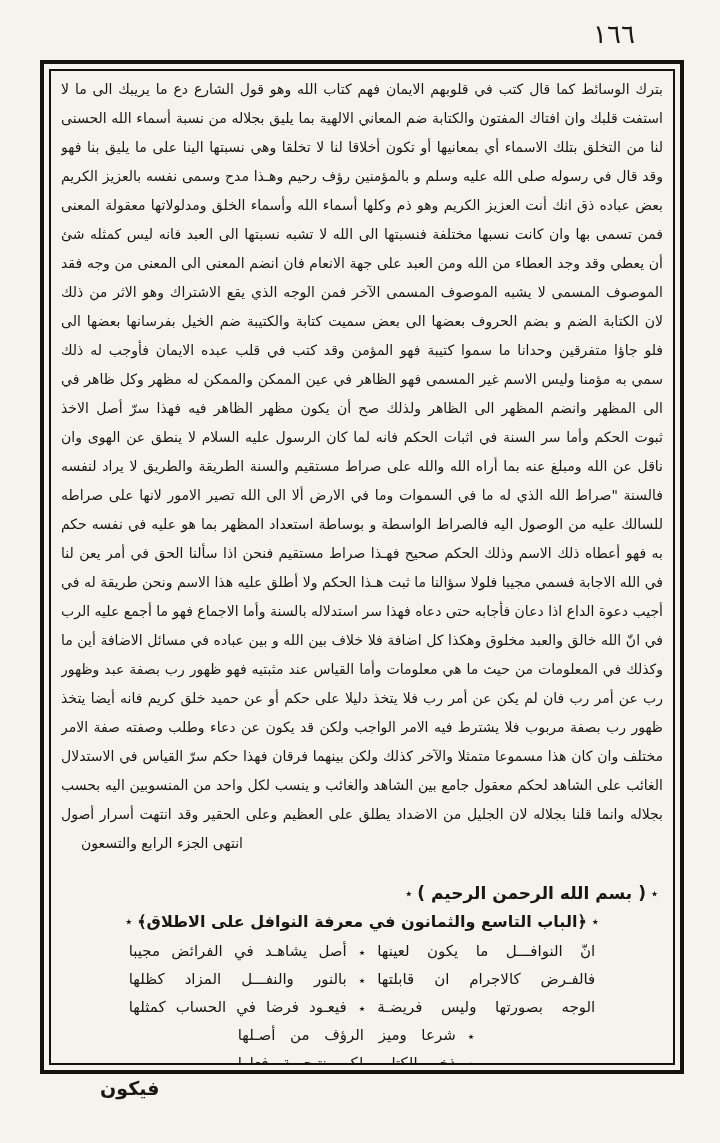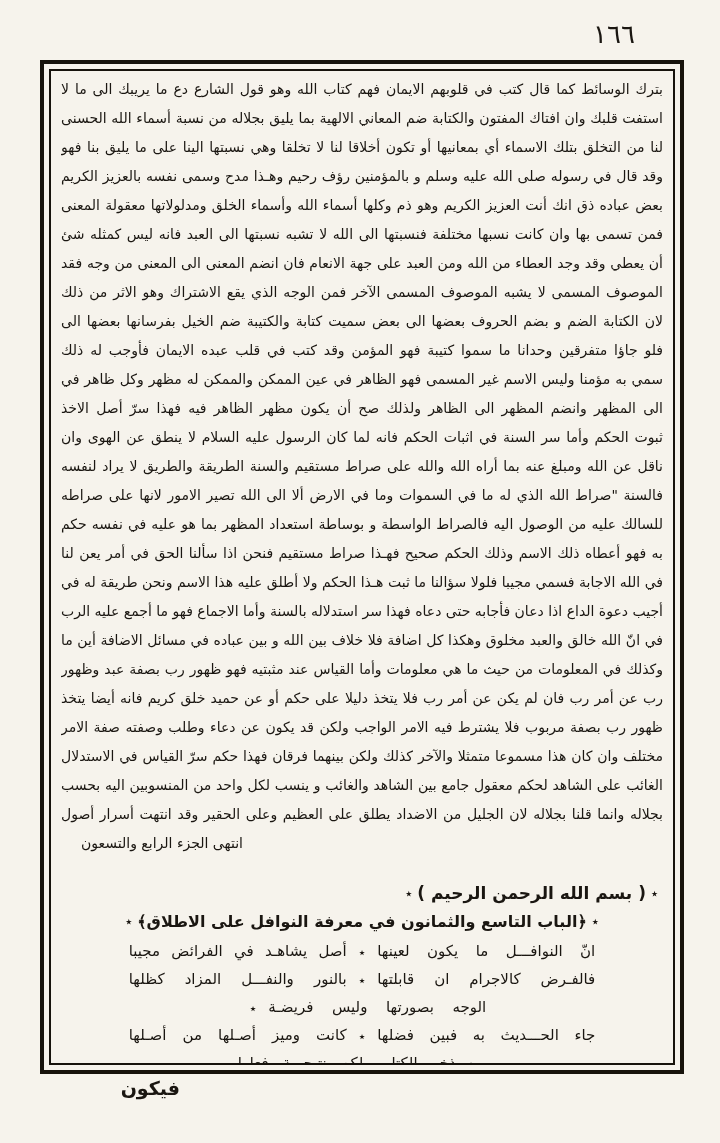--- a/index.html
+++ b/index.html
@@ -45,21 +45,21 @@
     justify-content:center;align-items:baseline;font-size:15px;
   }
   .hemi{
     display:inline-block;width:218px;height:28px;overflow:hidden;
     text-align:justify;
   }
   .hemi::after{content:"";display:inline-block;width:100%;}
   .verse-sep{margin:0 12px;font-size:12px;vertical-align:2px;}
   .catchword{
     position:absolute;left:100px;top:1077px;width:80px;
-    font-size:19px;font-weight:bold;text-align:right;direction:rtl;
+    font-size:19px;font-weight:bold;text-align:left;direction:rtl;
   }
 </style>
 </head>
 <body>
 
 <div class="page-number">١٦٦</div>
 
 <div class="frame">
   <div class="frame-inner">
 
@@ -108,25 +108,25 @@
         <span class="hemi">أصل يشاهـد في الفرائض مجيبا</span>
       </div>
       <div class="verse-row">
         <span class="hemi">فالفـرض كالاجرام ان قابلتها</span>
         <span class="verse-sep">٭</span>
         <span class="hemi">بالنور والنفـــل المزاد كظلها</span>
       </div>
       <div class="verse-row">
         <span class="hemi">الوجه بصورتها وليس فريضـة</span>
         <span class="verse-sep">٭</span>
+        <span class="hemi">فيعـود فرضا في الحساب كمثلها</span>
       </div>
       <div class="verse-row">
-        <span class="hemi">جاء الحـــديث به فبين فضلها</span>
         <span class="verse-sep">٭</span>
-        <span class="hemi">كانت وميز أصـلها من أصـلها</span>
+        <span class="hemi">شرعا وميز الرؤف من أصـلها</span>
       </div>
       <div class="verse-row">
         <span class="verse-sep">٭</span>
         <span class="hemi">ذخر الكتاب لكم نتيجـــة فعلها</span>
       </div>
     </div>
 
   </div>
 </div>
 

